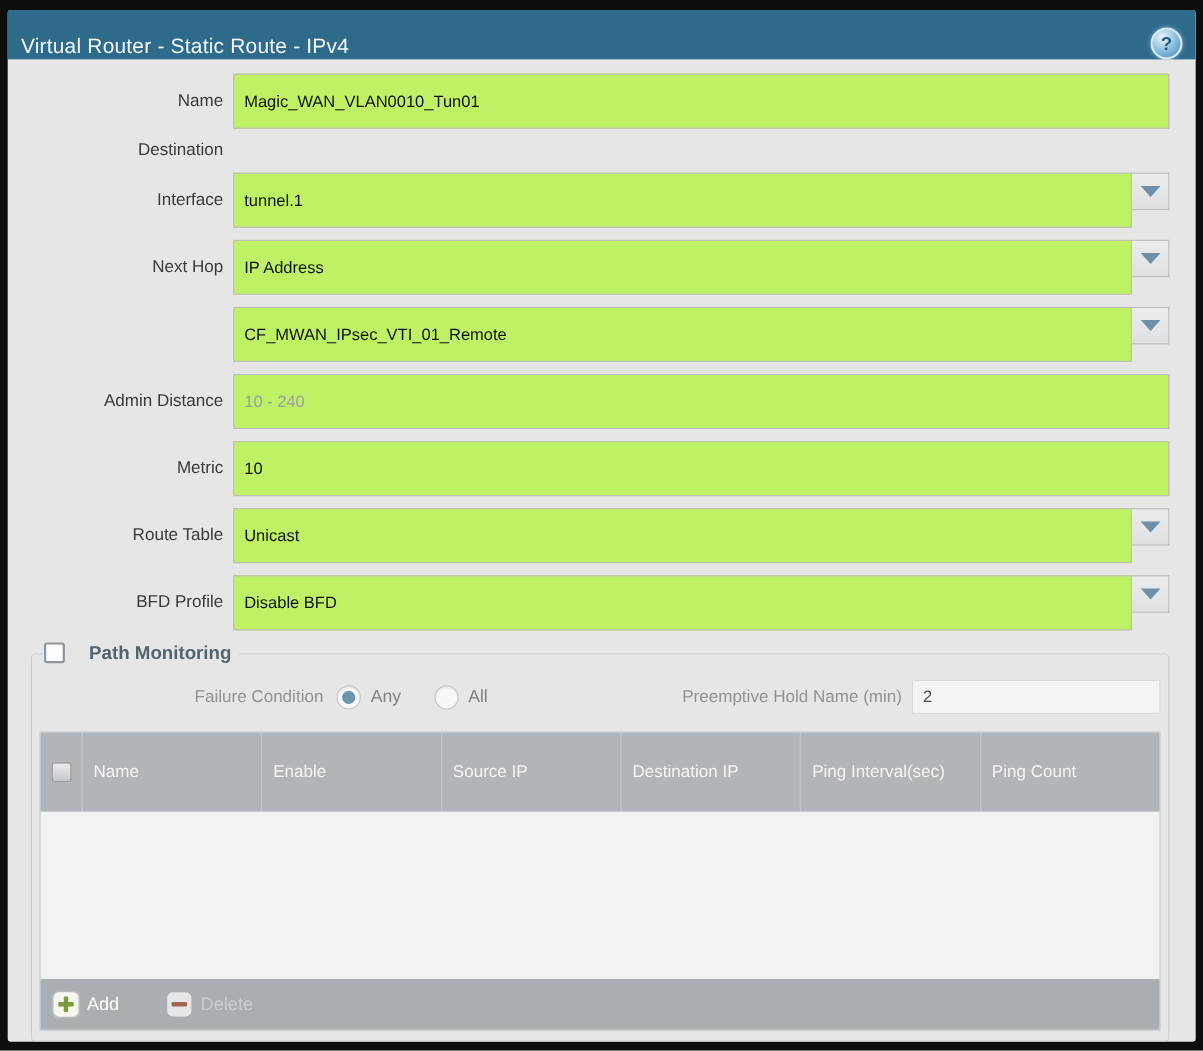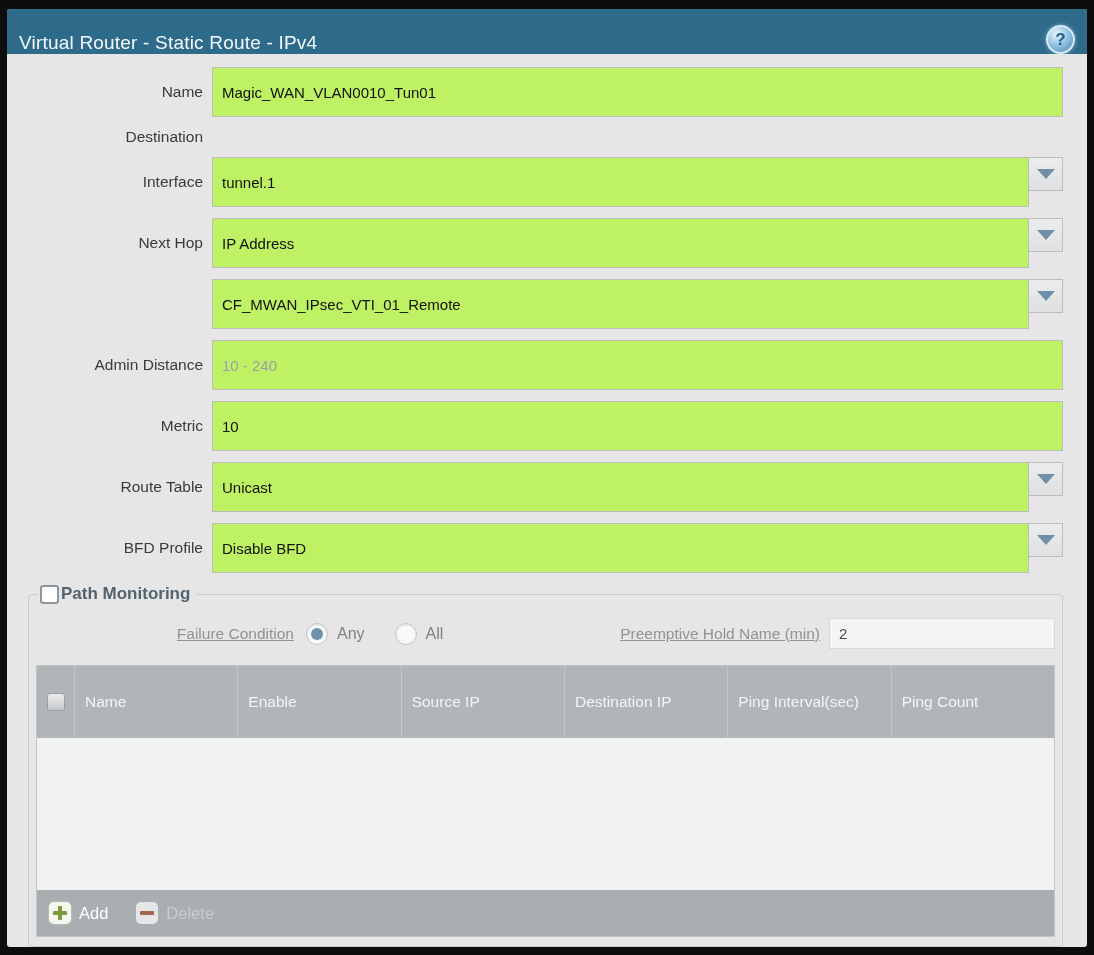--- a/index.html
+++ b/index.html
@@ -89,43 +89,43 @@
   
   fieldset.pm {
     margin: 5px 24px 0 21px;
     border: 1px solid #c9cccd;
     border-radius: 4px;
     padding: 6px 7px 9px 7px;
     background: transparent;
   }
   legend.pm-legend {
     display: flex;
-    align-items: flex-end;
-    gap: 2px;
+    align-items: flex-start;
+    gap: 22px;
     padding: 0 7px 0 2px;
     margin-left: 2px;
   }
   .pm-checkbox {
     width: 19px; height: 19px;
     background: #fdfdfd;
     border: 2px solid #8d969c;
     border-radius: 3px;
     cursor: pointer;
   }
   .pm-title {
     font-size: 17px;
     font-weight: bold;
     color: #53646f;
   }
   .pm-options-row {
     display: flex;
     align-items: center;
     margin: 8px 0 16px 0;
   }
-  .dim-label { color: #8f9396; font-size: 15.5px; text-decoration: underline; }
+  .dim-label { color: #8f9396; font-size: 15.5px; }
   .fc-label { width: 270px; flex: 0 0 270px; text-align: right; padding-right: 12px; }
   .radio-group { display: flex; align-items: center; }
   .radio {
     width: 22px; height: 22px;
     border-radius: 50%;
     background: #f7f8f8;
     border: 1px solid #c3c6c8;
     box-shadow: inset 0 1px 2px rgba(0,0,0,0.10);
     display: flex; align-items: center; justify-content: center;
     cursor: pointer;
@@ -177,21 +177,21 @@
     border-radius: 3px;
     cursor: pointer;
   }
   .tbl-body { height: 152px; background: #f1f2f2; }
   .tbl-footer {
     height: 46px;
     background: #a9aeb1;
     display: flex;
     align-items: center;
     padding: 0 12px;
-    gap: 28px;
+    gap: 44px;
   }
   .tbl-action { display: flex; align-items: center; gap: 8px; cursor: pointer; }
   .icon-sq {
     width: 22px; height: 22px;
     border-radius: 5px;
     position: relative;
   }
   .plus-icon { background: #f5f7ec; box-shadow: 0 0 2px rgba(255,255,255,0.6); }
   .plus-icon::before, .plus-icon::after {
     content: ""; position: absolute; background: #7d9b3e; border-radius: 1px;

